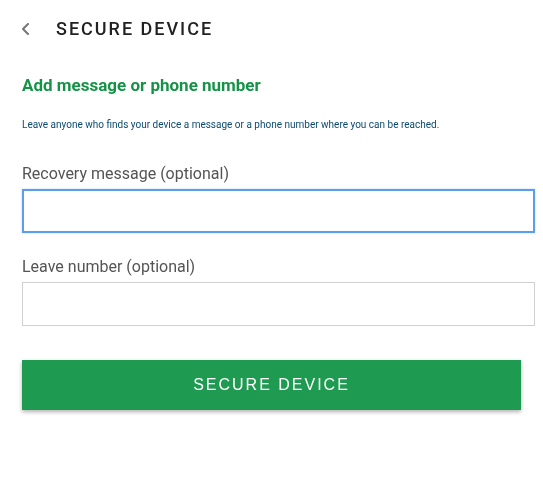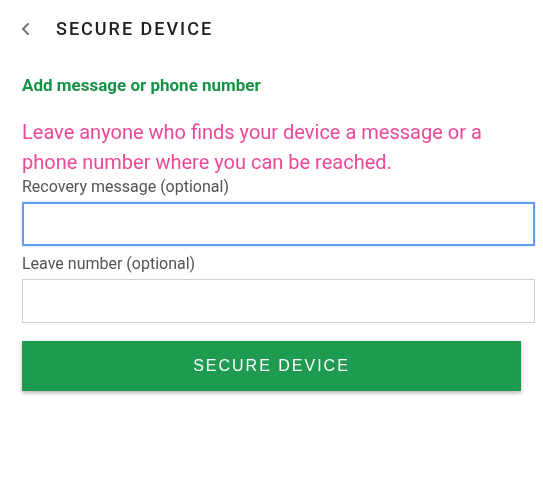--- a/index.html
+++ b/index.html
@@ -41,26 +41,27 @@
     .content {
       padding: 18px 8px 0 22px;
     }
     .subtitle {
       font-size: 17px;
       font-weight: 700;
       color: #149346;
       margin-bottom: 22px;
     }
     .description {
-      font-size: 20px;
+      font-size: 10px;
       line-height: 1.5;
-      color: #ec4899;
+      color: #0c4a6e;
+      margin-bottom: 32px;
     }
     .field-group {
-      margin-bottom: 8px;
+      margin-bottom: 24px;
     }
     .field-label {
       font-size: 16px;
       color: #545454;
       margin-bottom: 6px;
       display: block;
     }
     .field-input {
       width: 100%;
       height: 44px;

